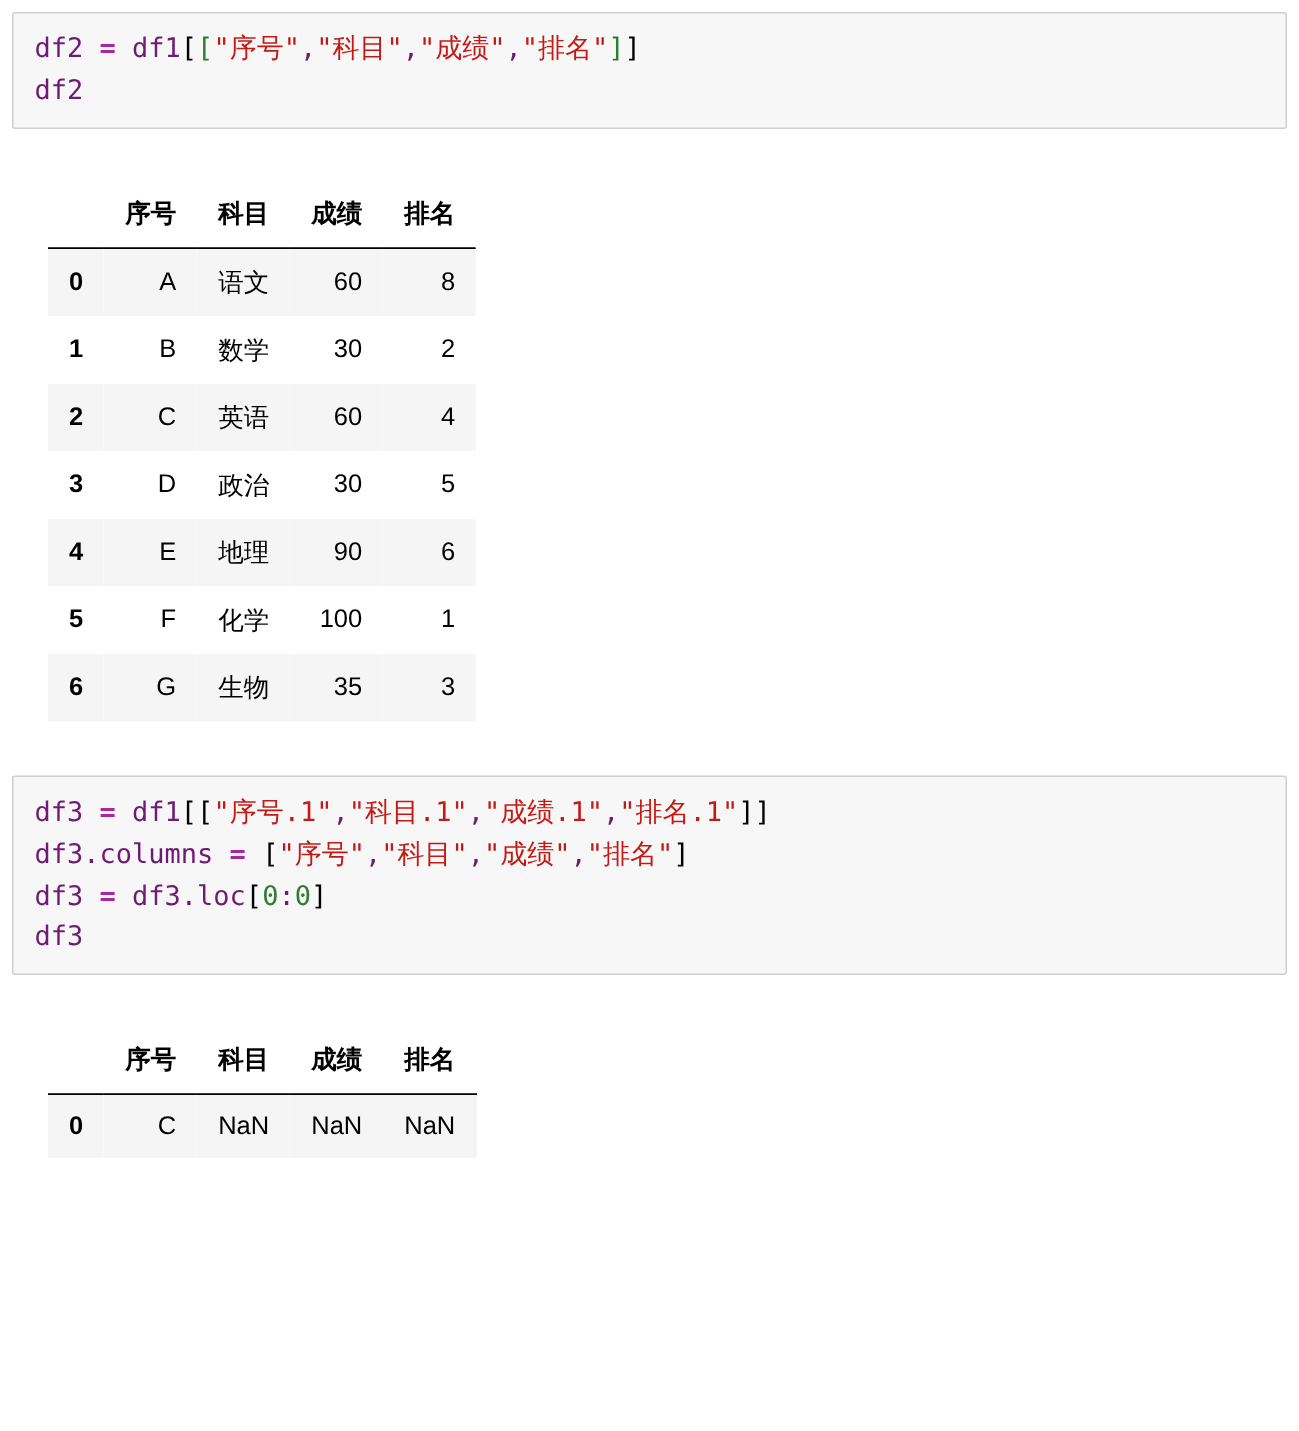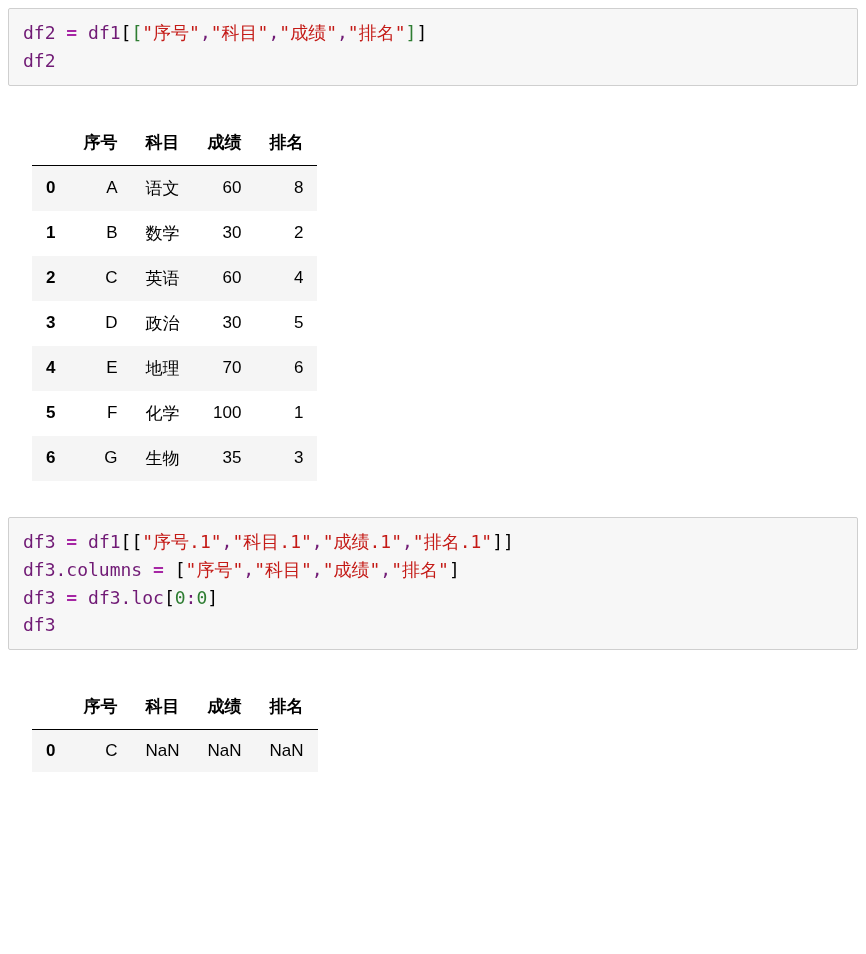--- a/index.html
+++ b/index.html
@@ -95,21 +95,21 @@
       <th>3</th>
       <td>D</td>
       <td>政治</td>
       <td>30</td>
       <td>5</td>
     </tr>
     <tr class="even">
       <th>4</th>
       <td>E</td>
       <td>地理</td>
-      <td>70</td>
+      <td>90</td>
       <td>6</td>
     </tr>
     <tr class="odd">
       <th>5</th>
       <td>F</td>
       <td>化学</td>
       <td>100</td>
       <td>1</td>
     </tr>
     <tr class="even">

